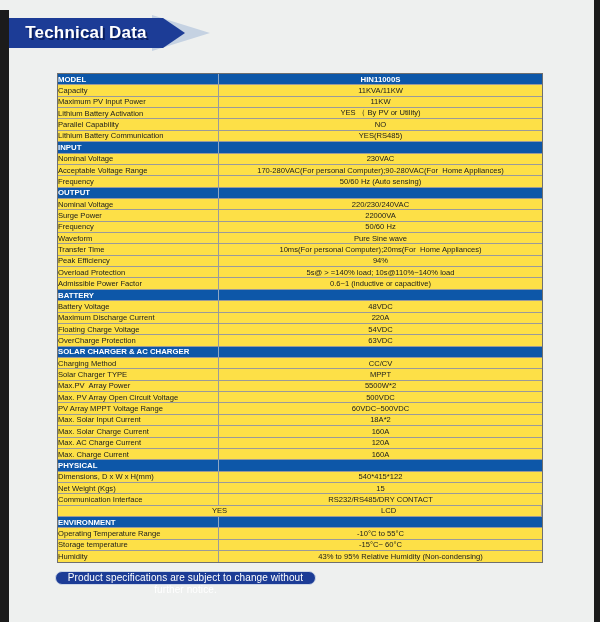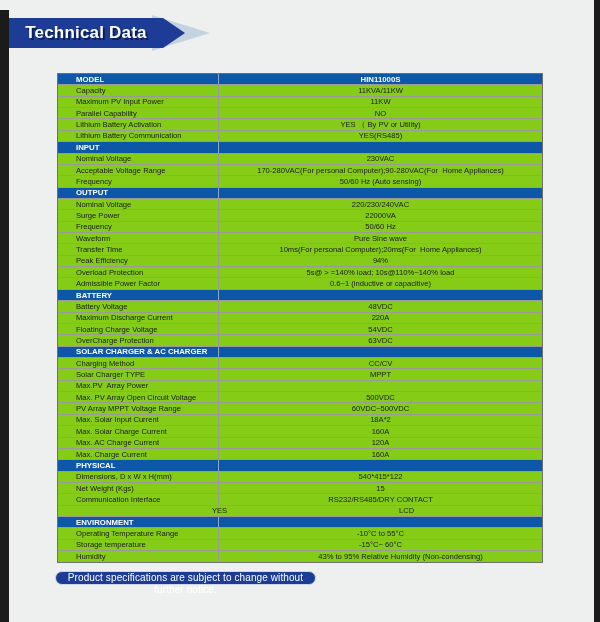--- a/index.html
+++ b/index.html
@@ -48,28 +48,27 @@
     border-bottom:1px solid #9a9a9a;
     align-items:stretch;
   }
   .row:last-child{border-bottom:none;gap:40px;}
   .cell{
     display:flex;align-items:center;box-sizing:border-box;
     font-size:7.6px;color:#1a1a1a;white-space:pre;overflow:hidden;
   }
   .cell.label{
     width:161px;flex:0 0 161px;
-    padding-left:18px;
     border-right:1px solid #9a9a9a;
   }
   .cell.value{flex:1;justify-content:center;text-align:right;}
   .row-h{background:#0d57a8;}
   .row-h .cell{color:#ffffff;font-weight:bold;font-size:7.8px;}
   .row-h .cell.label{border-right:1px solid #8fa7c4;}
-  .row-d{background:#84cc16;}
+  .row-d{background:#fde047;}
 
   
   .footer-pill{
     position:absolute;left:55px;top:571px;width:261px;height:14px;
     background:#1c3c96;border:1px solid #ccd6e6;border-radius:8px;
     box-sizing:border-box;
     color:#ffffff;font-size:10px;line-height:12px;text-align:center;
     letter-spacing:0.1px;
   }
 </style>
@@ -93,28 +92,28 @@
     </div>
     <div class="row row-d">
       <div class="cell label">Capacity</div>
       <div class="cell value">11KVA/11KW</div>
     </div>
     <div class="row row-d">
       <div class="cell label">Maximum PV Input Power</div>
       <div class="cell value">11KW</div>
     </div>
     <div class="row row-d">
+      <div class="cell label">Lithium Battery Activation</div>
+      <div class="cell value">YES （ By PV or Utility)</div>
+    </div>
+    <div class="row row-d">
       <div class="cell label">Parallel Capability</div>
       <div class="cell value">NO</div>
     </div>
     <div class="row row-d">
-      <div class="cell label">Lithium Battery Activation</div>
-      <div class="cell value">YES （ By PV or Utility)</div>
-    </div>
-    <div class="row row-d">
       <div class="cell label">Lithium Battery Communication</div>
       <div class="cell value">YES(RS485)</div>
     </div>
     <div class="row row-h">
       <div class="cell label">INPUT</div>
       <div class="cell value"></div>
     </div>
     <div class="row row-d">
       <div class="cell label">Nominal Voltage</div>
       <div class="cell value">230VAC</div>
@@ -190,20 +189,21 @@
     <div class="row row-d">
       <div class="cell label">Charging Method</div>
       <div class="cell value">CC/CV</div>
     </div>
     <div class="row row-d">
       <div class="cell label">Solar Charger TYPE</div>
       <div class="cell value">MPPT</div>
     </div>
     <div class="row row-d">
       <div class="cell label">Max.PV  Array Power</div>
+      <div class="cell value">5500W*2</div>
     </div>
     <div class="row row-d">
       <div class="cell label">Max. PV Array Open Circuit Voltage</div>
       <div class="cell value">500VDC</div>
     </div>
     <div class="row row-d">
       <div class="cell label">PV Array MPPT Voltage Range</div>
       <div class="cell value">60VDC~500VDC</div>
     </div>
     <div class="row row-d">

